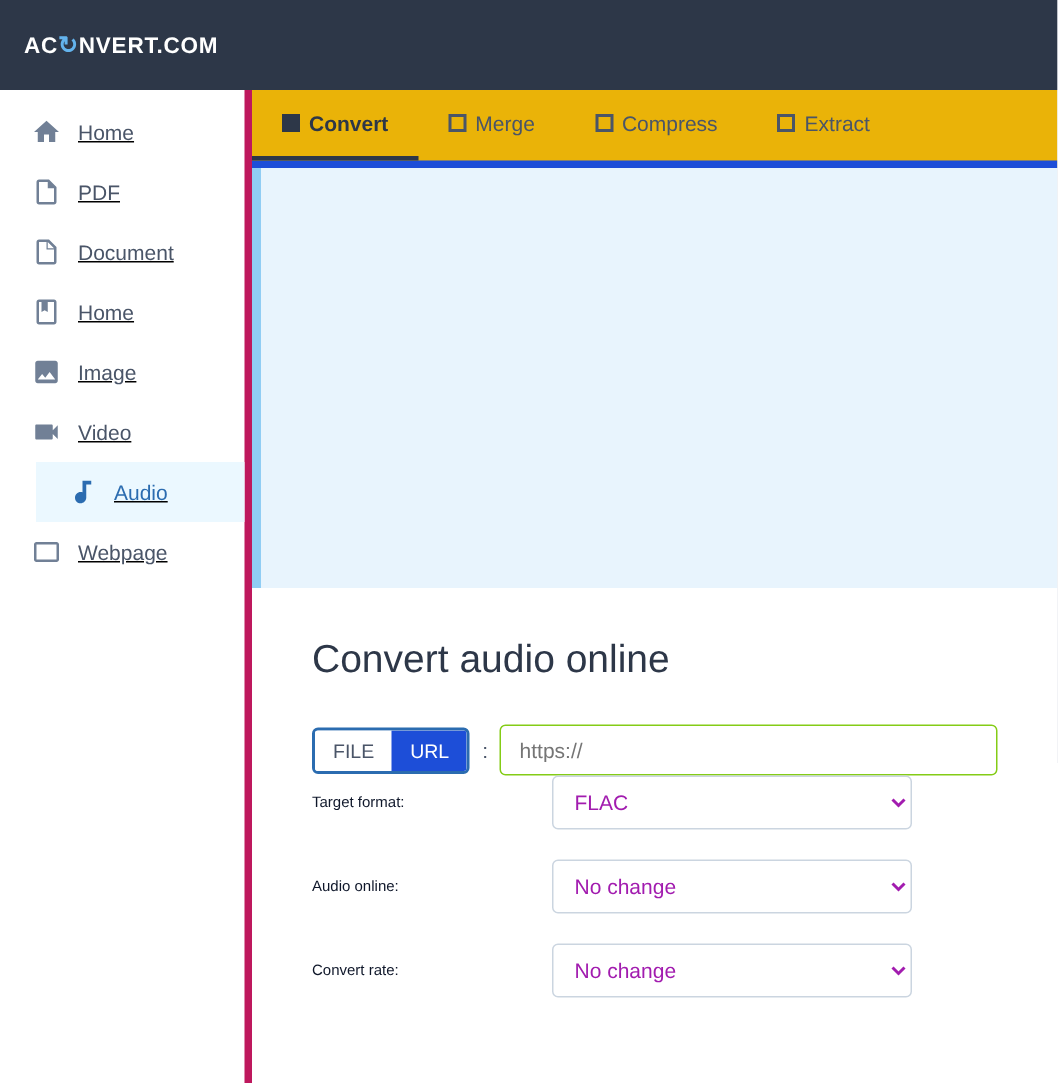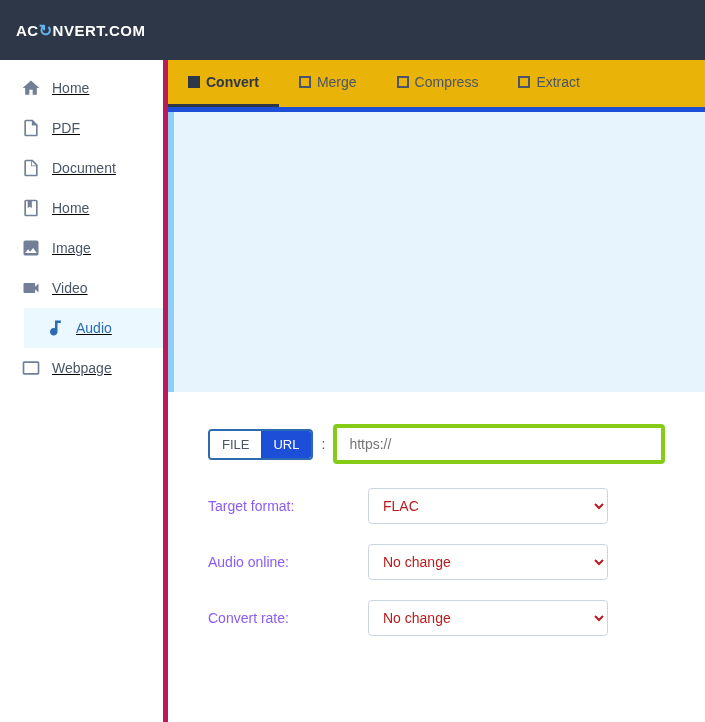--- a/index.html
+++ b/index.html
@@ -100,21 +100,20 @@
       font-size: 26px;
       font-weight: 400;
       color: #2d3748;
       margin-bottom: 28px;
     }
 
     
     .input-row {
       display: flex;
       align-items: center;
-      margin-bottom: 24px;
       gap: 0;
     }
     .file-url-buttons {
       display: flex;
       border: 2px solid #2b6cb0;
       border-radius: 4px;
       overflow: hidden;
       margin-right: 8px;
     }
     .file-url-btn {
@@ -127,46 +126,46 @@
       font-weight: 500;
     }
     .file-url-btn.active {
       background: #1d4ed8;
       color: white;
     }
     .colon { color: #4a5568; margin-right: 8px; font-size: 14px; }
     .url-input {
       flex: 1;
       padding: 8px 12px;
-      border: 4px solid #84cc16;
+      border: 1px solid #84cc16;
       border-radius: 4px;
       font-size: 14px;
       color: #718096;
       outline: none;
     }
 
     
     .form-row {
       display: flex;
       align-items: center;
       margin-bottom: 20px;
     }
     .form-label {
       width: 160px;
-      font-size: 14px;
-      color: #8b5cf6;
+      font-size: 10px;
+      color: #0f172a;
       font-weight: 500;
     }
     .form-select {
       width: 240px;
       padding: 8px 10px;
       border: 1px solid #cbd5e0;
       border-radius: 4px;
       font-size: 14px;
-      color: #b91c1c;
+      color: #a21caf;
       background: #fff;
       appearance: auto;
       cursor: pointer;
     }
 
     
     .icon svg { width: 20px; height: 20px; fill: currentColor; }
   </style>
 </head>
 <body>
@@ -273,20 +272,21 @@
       </div>
       <div class="tab">
         <span class="tab-checkbox"></span>
         <span>Extract</span>
       </div>
     </div>
 
     <div class="ad-area"></div>
 
     <div class="content-area">
+      <h1 class="page-title">Convert audio online</h1>
 
       <div class="input-row">
         <div class="file-url-buttons">
           <button class="file-url-btn">FILE</button>
           <button class="file-url-btn active">URL</button>
         </div>
         <span class="colon">:</span>
         <input type="text" class="url-input" placeholder="https://" style="">
       </div>
 

